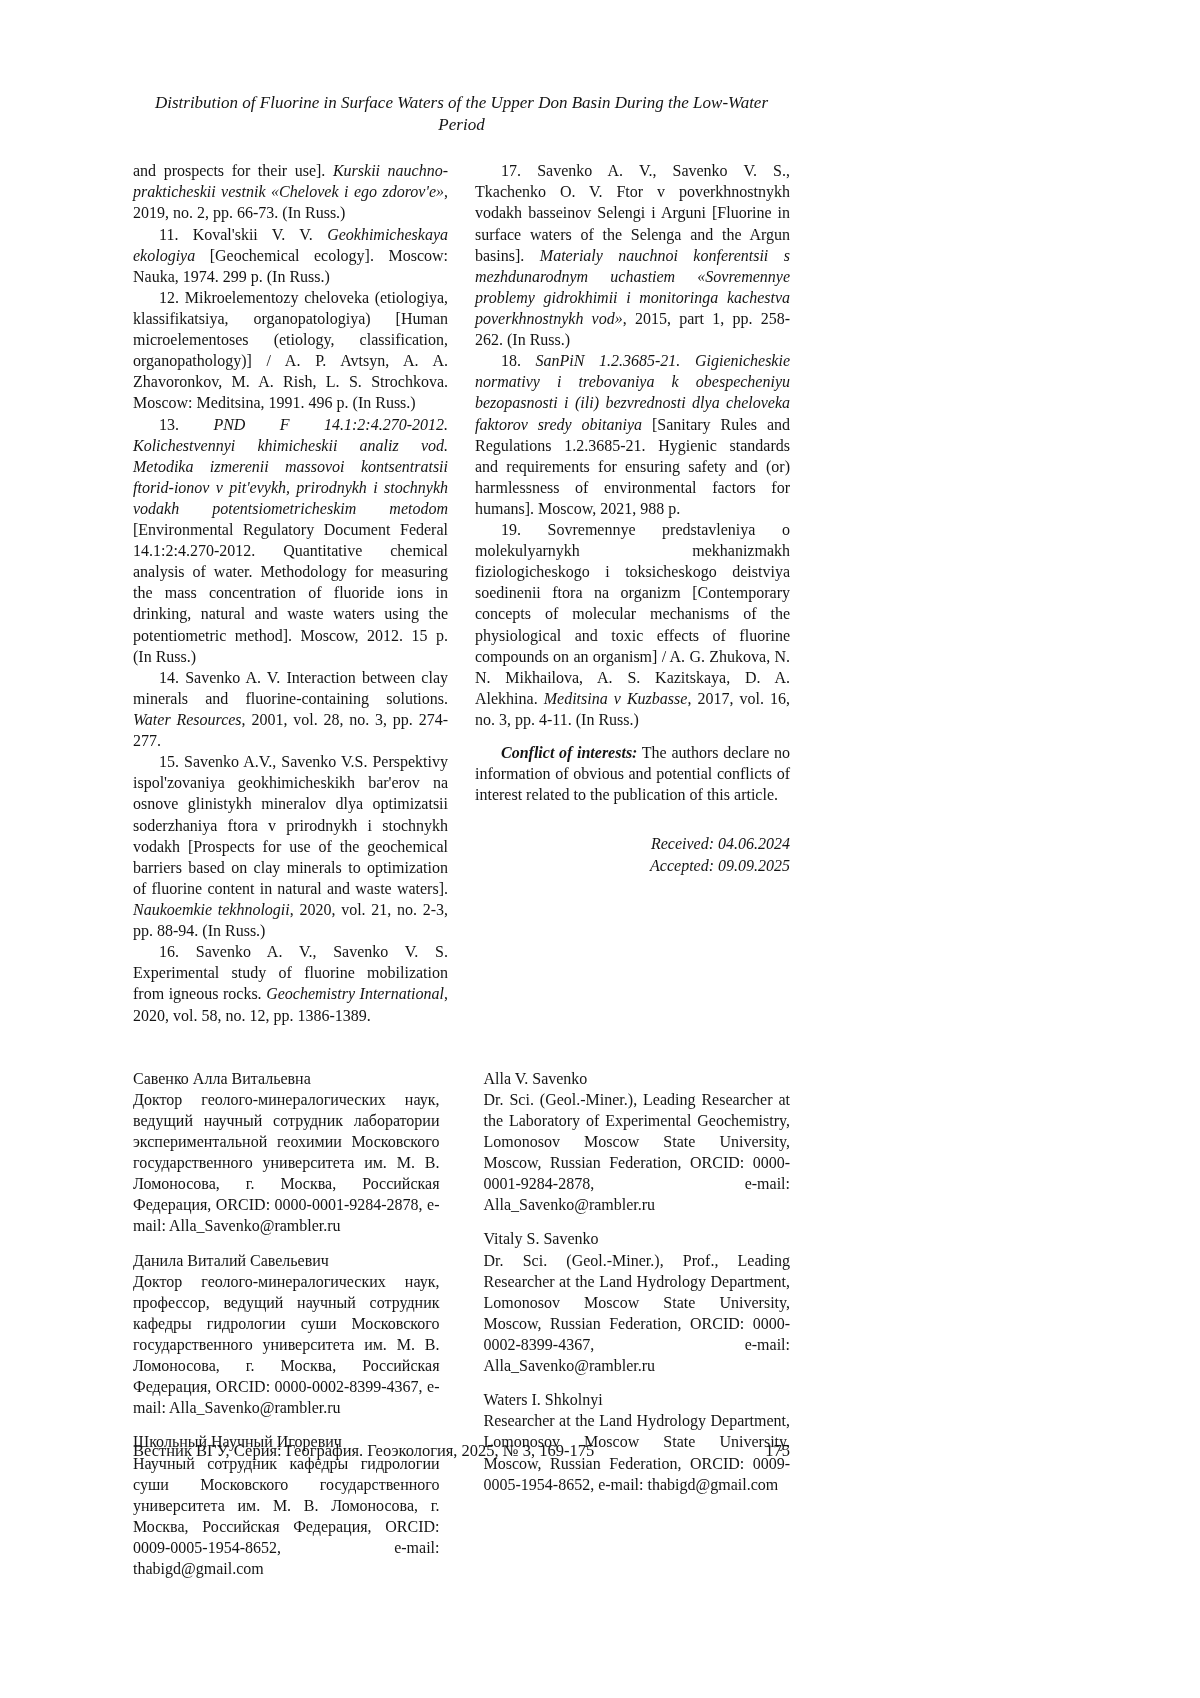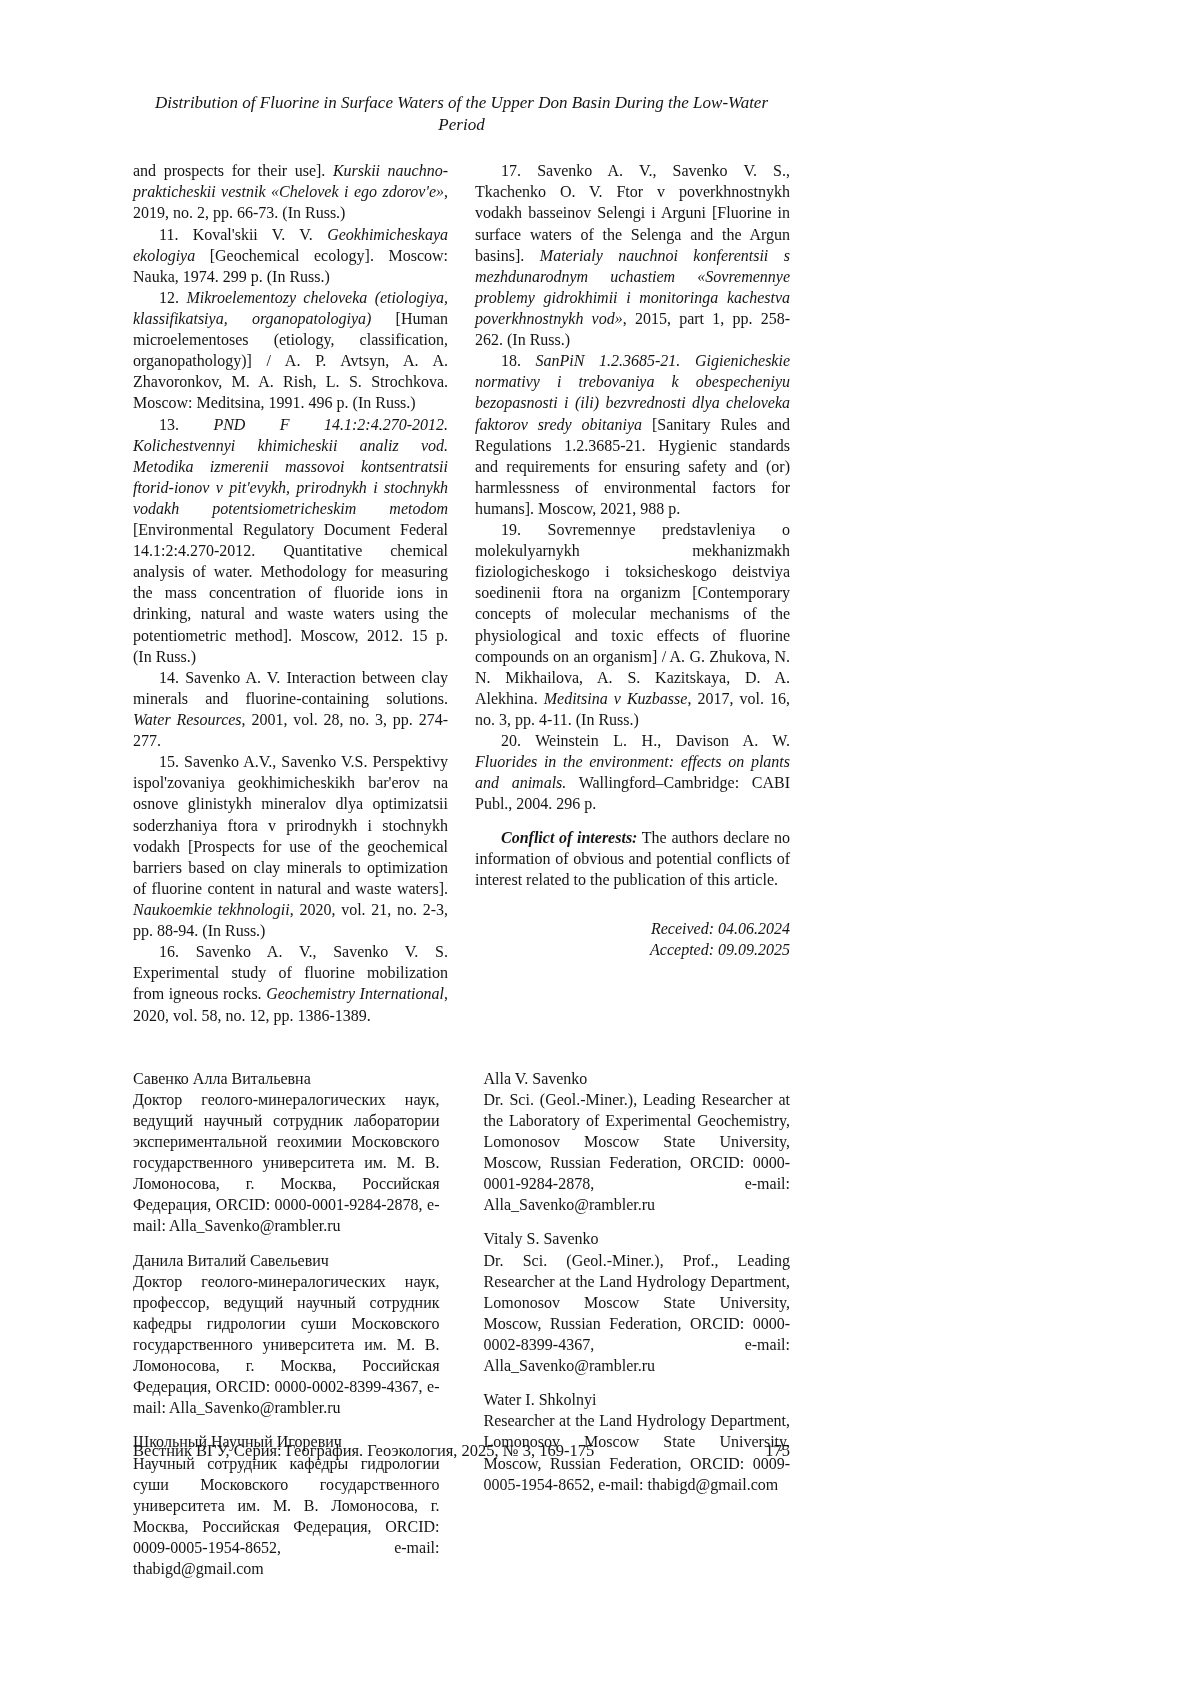--- a/index.html
+++ b/index.html
@@ -56,31 +56,30 @@
 <body>
 
 <div class="page">
 
   <div class="running-head">Distribution of Fluorine in Surface Waters of the Upper Don Basin During the Low-Water Period</div>
 
   <div class="cols">
     <div class="col">
       <p class="ref"><span>and prospects for their use]. </span><span style="font-style: italic;">Kurskii nauchno-prakticheskii vestnik «Chelovek i ego zdorov'e»</span><span>, 2019, no. 2, pp. 66-73. (In Russ.)</span></p>
       <p class="ref indent"><span>11. Koval'skii V. V. </span><span style="font-style: italic;">Geokhimicheskaya ekologiya</span><span> [Geochemical ecology]. Moscow: Nauka, 1974. 299 p. (In Russ.)</span></p>
-      <p class="ref indent"><span>12. </span><span style="font-style: italic;">Mikroelementozy cheloveka (etiologiya, klassifikatsiya, organopatologiya)</span><span> [Human microelementoses (etiology, classification, organopathology)] / A. P. Avtsyn, A. A. Zhavoronkov, M. A. Rish, L. S. Strochkova. Moscow: Meditsina, 1991. 496 p. (In Russ.)</span></p>
+      <p class="ref indent"><span>12. </span><span style="">Mikroelementozy cheloveka (etiologiya, klassifikatsiya, organopatologiya)</span><span> [Human microelementoses (etiology, classification, organopathology)] / A. P. Avtsyn, A. A. Zhavoronkov, M. A. Rish, L. S. Strochkova. Moscow: Meditsina, 1991. 496 p. (In Russ.)</span></p>
       <p class="ref indent"><span>13. </span><span style="font-style: italic;">PND F 14.1:2:4.270-2012. Kolichestvennyi khimicheskii analiz vod. Metodika izmerenii massovoi kontsentratsii ftorid-ionov v pit'evykh, prirodnykh i stochnykh vodakh potentsiometricheskim metodom</span><span> [Environmental Regulatory Document Federal 14.1:2:4.270-2012. Quantitative chemical analysis of water. Methodology for measuring the mass concentration of fluoride ions in drinking, natural and waste waters using the potentiometric method]. Moscow, 2012. 15 p. (In Russ.)</span></p>
       <p class="ref indent"><span>14. Savenko A. V. Interaction between clay minerals and fluorine-containing solutions. </span><span style="font-style: italic;">Water Resources</span><span>, 2001, vol. 28, no. 3, pp. 274-277.</span></p>
       <p class="ref indent"><span>15. Savenko A.V., Savenko V.S. Perspektivy ispol'zovaniya geokhimicheskikh bar'erov na osnove glinistykh mineralov dlya optimizatsii soderzhaniya ftora v prirodnykh i stochnykh vodakh [Prospects for use of the geochemical barriers based on clay minerals to optimization of fluorine content in natural and waste waters]. </span><span style="font-style: italic;">Naukoemkie tekhnologii</span><span>, 2020, vol. 21, no. 2-3, pp. 88-94. (In Russ.)</span></p>
       <p class="ref indent"><span>16. Savenko A. V., Savenko V. S. Experimental study of fluorine mobilization from igneous rocks. </span><span style="font-style: italic;">Geochemistry International</span><span>, 2020, vol. 58, no. 12, pp. 1386-1389.</span></p>
     </div>
     <div class="col">
       <p class="ref indent"><span>17. Savenko A. V., Savenko V. S., Tkachenko O. V. Ftor v poverkhnostnykh vodakh basseinov Selengi i Arguni [Fluorine in surface waters of the Selenga and the Argun basins]. </span><span style="font-style: italic;">Materialy nauchnoi konferentsii s mezhdunarodnym uchastiem «Sovremennye problemy gidrokhimii i monitoringa kachestva poverkhnostnykh vod»</span><span>, 2015, part 1, pp. 258-262. (In Russ.)</span></p>
       <p class="ref indent"><span>18. </span><span style="font-style: italic;">SanPiN 1.2.3685-21. Gigienicheskie normativy i trebovaniya k obespecheniyu bezopasnosti i (ili) bezvrednosti dlya cheloveka faktorov sredy obitaniya</span><span> [Sanitary Rules and Regulations 1.2.3685-21. Hygienic standards and requirements for ensuring safety and (or) harmlessness of environmental factors for humans]. Moscow, 2021, 988 p.</span></p>
       <p class="ref indent"><span>19. Sovremennye predstavleniya o molekulyarnykh mekhanizmakh fiziologicheskogo i toksicheskogo deistviya soedinenii ftora na organizm [Contemporary concepts of molecular mechanisms of the physiological and toxic effects of fluorine compounds on an organism] / A. G. Zhukova, N. N. Mikhailova, A. S. Kazitskaya, D. A. Alekhina. </span><span style="font-style: italic;">Meditsina v Kuzbasse</span><span>, 2017, vol. 16, no. 3, pp. 4-11. (In Russ.)</span></p>
-      <p class="ref indent"><span>20. Weinstein L. H., Davison A. W. </span><span style="font-style: italic;">Fluorides in the environment: effects on plants and animals.</span><span> Wallingford–Cambridge: CABI Publ., 2004. 296 p.</span></p>
       <p class="ref indent conflict"><span style="font-style: italic; font-weight: bold;">Conflict of interests:</span><span> The authors declare no information of obvious and potential conflicts of interest related to the publication of this article.</span></p>
       <div class="dates">
         <p class="date-line">Received: 04.06.2024</p>
         <p class="date-line">Accepted: 09.09.2025</p>
       </div>
     </div>
   </div>
 
   <div class="cols authors">
     <div class="col">
@@ -100,21 +99,21 @@
     <div class="col">
       <div class="author-block">
         <p class="author-name">Alla V. Savenko</p>
         <p class="bio">Dr. Sci. (Geol.-Miner.), Leading Researcher at the Laboratory of Experimental Geochemistry, Lomonosov Moscow State University, Moscow, Russian Federation, ORCID: 0000-0001-9284-2878, e-mail: Alla_Savenko@rambler.ru</p>
       </div>
       <div class="author-block">
         <p class="author-name">Vitaly S. Savenko</p>
         <p class="bio">Dr. Sci. (Geol.-Miner.), Prof., Leading Researcher at the Land Hydrology Department, Lomonosov Moscow State University, Moscow, Russian Federation, ORCID: 0000-0002-8399-4367, e-mail: Alla_Savenko@rambler.ru</p>
       </div>
       <div class="author-block">
-        <p class="author-name">Water I. Shkolnyi</p>
+        <p class="author-name">Waters I. Shkolnyi</p>
         <p class="bio">Researcher at the Land Hydrology Department, Lomonosov Moscow State University, Moscow, Russian Federation, ORCID: 0009-0005-1954-8652, e-mail: thabigd@gmail.com</p>
       </div>
     </div>
   </div>
 
   <div class="footer">
     <span>Вестник ВГУ, Серия: География. Геоэкология, 2025, № 3, 169-175</span>
     <span>175</span>
   </div>
 

